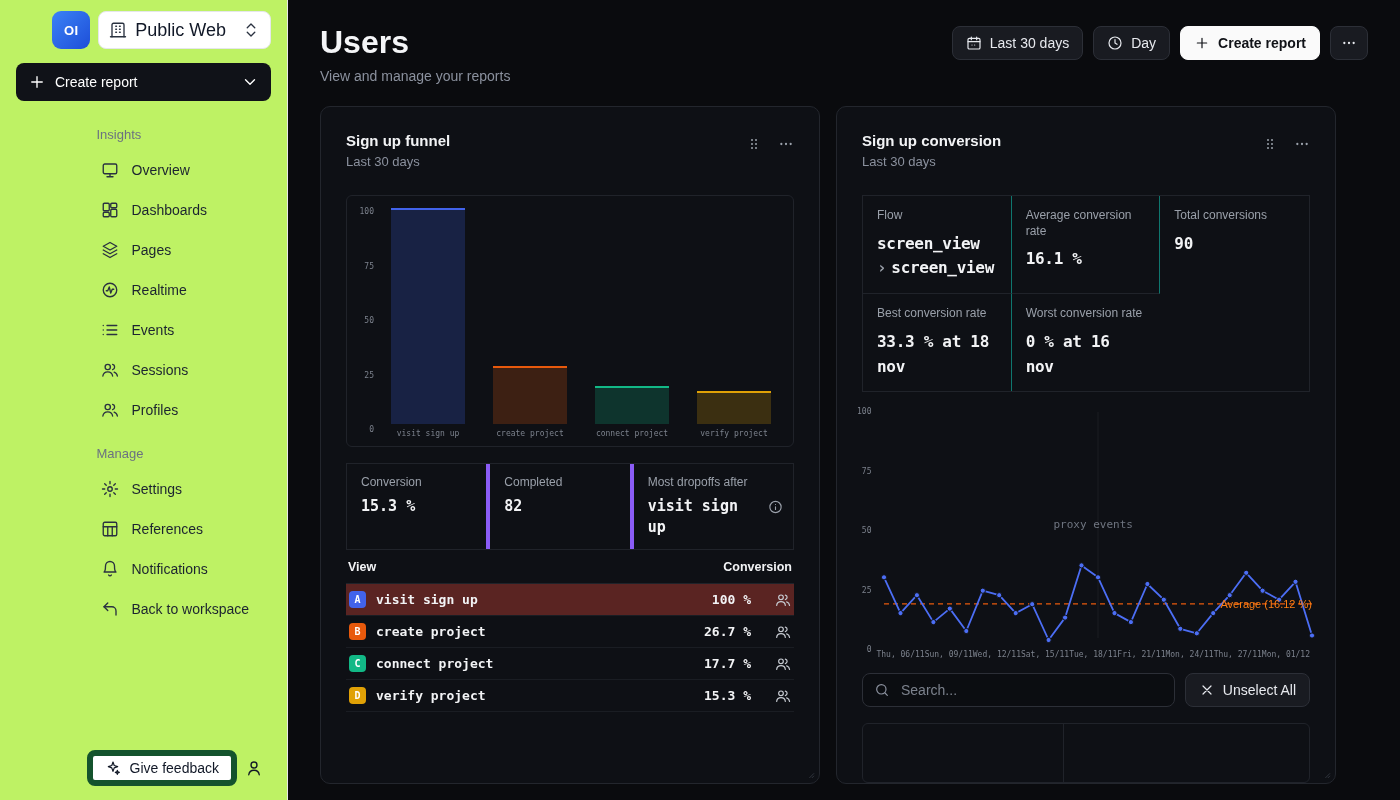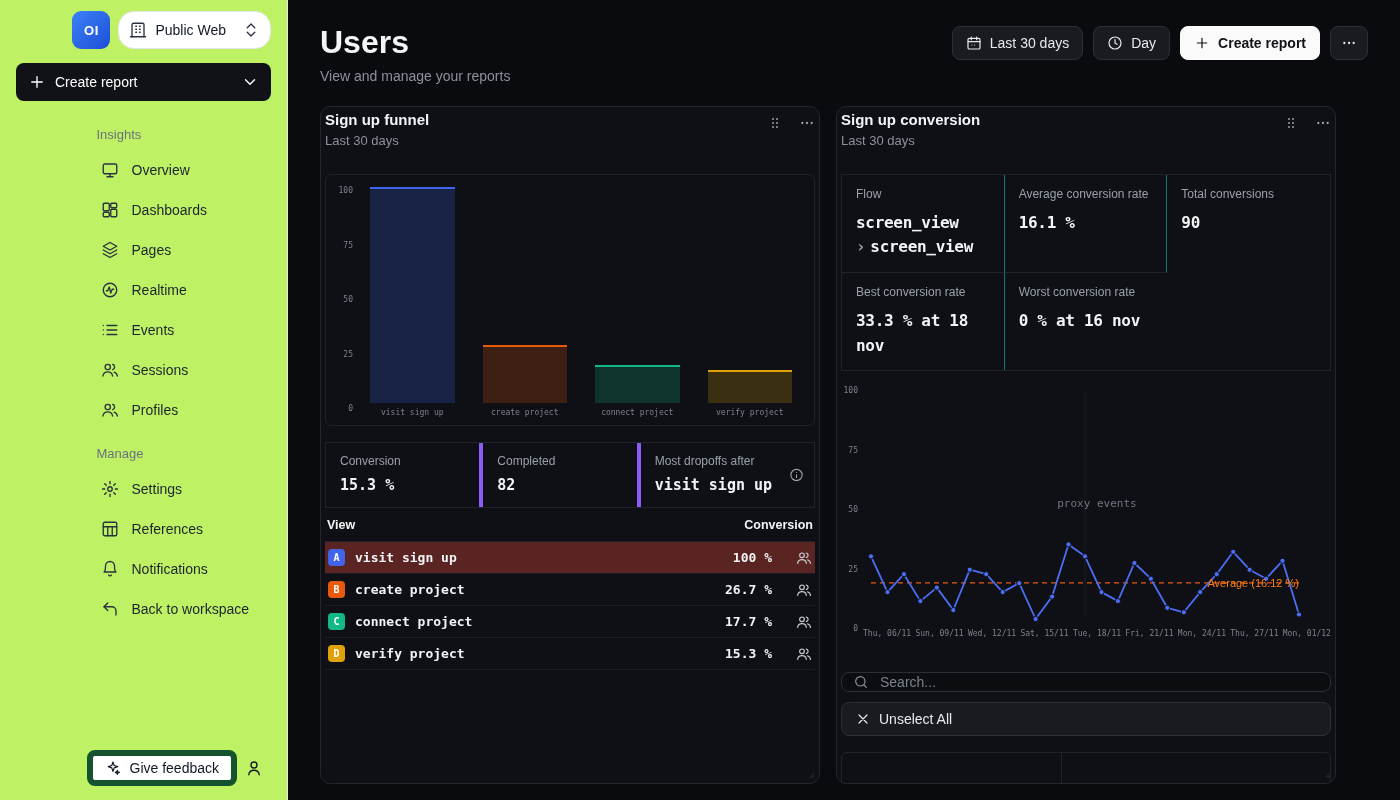--- a/index.html
+++ b/index.html
@@ -9,22 +9,22 @@
     background:#0a0b0e; font-family:"Liberation Sans", sans-serif;
   }
   .app { display:flex; width:100%; height:100%; }
 
   
   .sidebar { width:288px; background:#bef264; border-right:1px solid #e7e8ea; display:flex; flex-direction:column;align-items:flex-end; }
   .ws-row { display:flex; gap:8px; padding:11px 16px 6px; align-items:center; }
   .logo { width:38px; height:38px; border-radius:9px; background:linear-gradient(135deg,#3b82f6,#1d4ed8);
     color:#fff; font-weight:700; font-size:13px; display:flex; align-items:center; justify-content:center;
     letter-spacing:.5px; cursor:pointer; flex:0 0 auto; }
-  .ws-select { flex:1; height:38px; border:1px solid #e5e7eb; border-radius:16px; display:flex; align-items:center;
-    gap:8px; padding:8px 10px; font-size:14px; color:#111827; font-weight:500; cursor:pointer; background:#fff; }
+  .ws-select { flex:1; height:38px; border:1px solid #e5e7eb; border-radius:8px; display:flex; align-items:center;
+    gap:8px; padding:8px 10px; font-size:18px; color:#111827; font-weight:500; cursor:pointer; background:#fff; }
   .ws-select .grow { flex:1; }
   .icon svg { width:18px; height:18px; display:block; }
   .ws-select .icon { color:#2a3240; }
   .create-btn { margin:8px 16px 10px; height:38px; background:#101218; color:#fff; border:none; border-radius:8px;
     display:flex; align-items:center; gap:9px; padding:0 12px; font-size:14px; font-weight:500; cursor:pointer;
     width:calc(100% - 32px); font-family:inherit; }
   .create-btn .grow { flex:1; text-align:left; }
   .create-btn .icon { color:#fff; }
   .sidebar nav { flex:1; padding:0 34px; overflow:hidden; }
   .nav-section { font-size:13px; color:#6b7280; margin:16px 0 8px; }
@@ -45,21 +45,21 @@
   .subtitle { margin-top:7px; font-size:14px; color:#8b919e; }
   .header-controls { display:flex; gap:10px; margin-top:2px; }
   .btn { height:34px; border-radius:8px; display:flex; align-items:center; gap:8px; padding:0 13px;
     font-size:14px; cursor:pointer; font-family:inherit; }
   .btn.dark { background:#191b21; border:1px solid #2c2f37; color:#e7e9ee; }
   .btn.light { background:#fafafa; border:1px solid #fafafa; color:#101217; font-weight:600; }
   .btn.icon-only { padding:0 10px; }
   .btn .icon svg { width:16px; height:16px; }
 
   .cards { display:grid; grid-template-columns:500px 500px; gap:16px; }
-  .card { background:#0e1015; border:1px solid #23262d; border-radius:10px; padding:4px; height:678px;
+  .card { background:#0e1015; border:1px solid #23262d; border-radius:10px; padding:25px; height:678px;
     overflow:hidden; position:relative; }
   .card-head { display:flex; justify-content:space-between; align-items:flex-start; }
   .card-title { font-size:15px; font-weight:600; color:#f2f3f5; }
   .card-sub { font-size:13px; color:#8b919e; margin-top:5px; }
   .card-actions { display:flex; gap:16px; color:#9aa0aa; margin-top:4px; }
   .card-actions .icon { cursor:pointer; }
   .card-actions .icon svg { width:16px; height:16px; }
   .resize-handle { position:absolute; right:4px; bottom:4px; color:#3c4048; cursor:nwse-resize; }
   .resize-handle svg { width:10px; height:10px; display:block; }
 
@@ -109,21 +109,21 @@
   .line-chart { margin-top:16px; display:flex; }
   .lc-y { width:22px; height:238px; position:relative; font-family:"DejaVu Sans Mono",monospace; font-size:8px; color:#7c828d; }
   .lc-main { flex:1; }
   .lc-plot { position:relative; height:238px; }
   .lc-plot svg { position:absolute; left:0; top:0; }
   .watermark { position:absolute; left:0; right:0; top:46%; text-align:center; font-size:11px; color:#6f7580;
     font-family:"DejaVu Sans Mono",monospace; pointer-events:none; }
   .lc-x { display:flex; justify-content:space-between; font-family:"DejaVu Sans Mono",monospace; font-size:8px;
     color:#7c828d; white-space:nowrap; overflow:hidden; margin-top:4px; }
 
-  .conv-controls { margin-top:34px; display:flex; gap:10px;flex-direction:column; }
+  .conv-controls { margin-top:14px; display:flex; gap:10px; }
   .search-box { flex:1; height:34px; border:1px solid #2c2f37; border-radius:8px; display:flex; align-items:center;
     gap:9px; padding:0 11px; color:#8b919e; background:#0b0d11; }
   .search-box input { flex:1; background:transparent; border:none; outline:none; color:#e7e9ee; font-size:14px; font-family:inherit; }
   .search-box input::placeholder { color:#7c828d; }
   .search-box .icon svg { width:16px; height:16px; }
 
   .partial-table { margin-top:16px; border:1px solid #20232a; border-radius:6px; height:60px; display:flex; }
   .partial-cell { flex:1; }
   .partial-cell.first { border-right:1px solid #20232a; flex:0 0 45%; }
 

